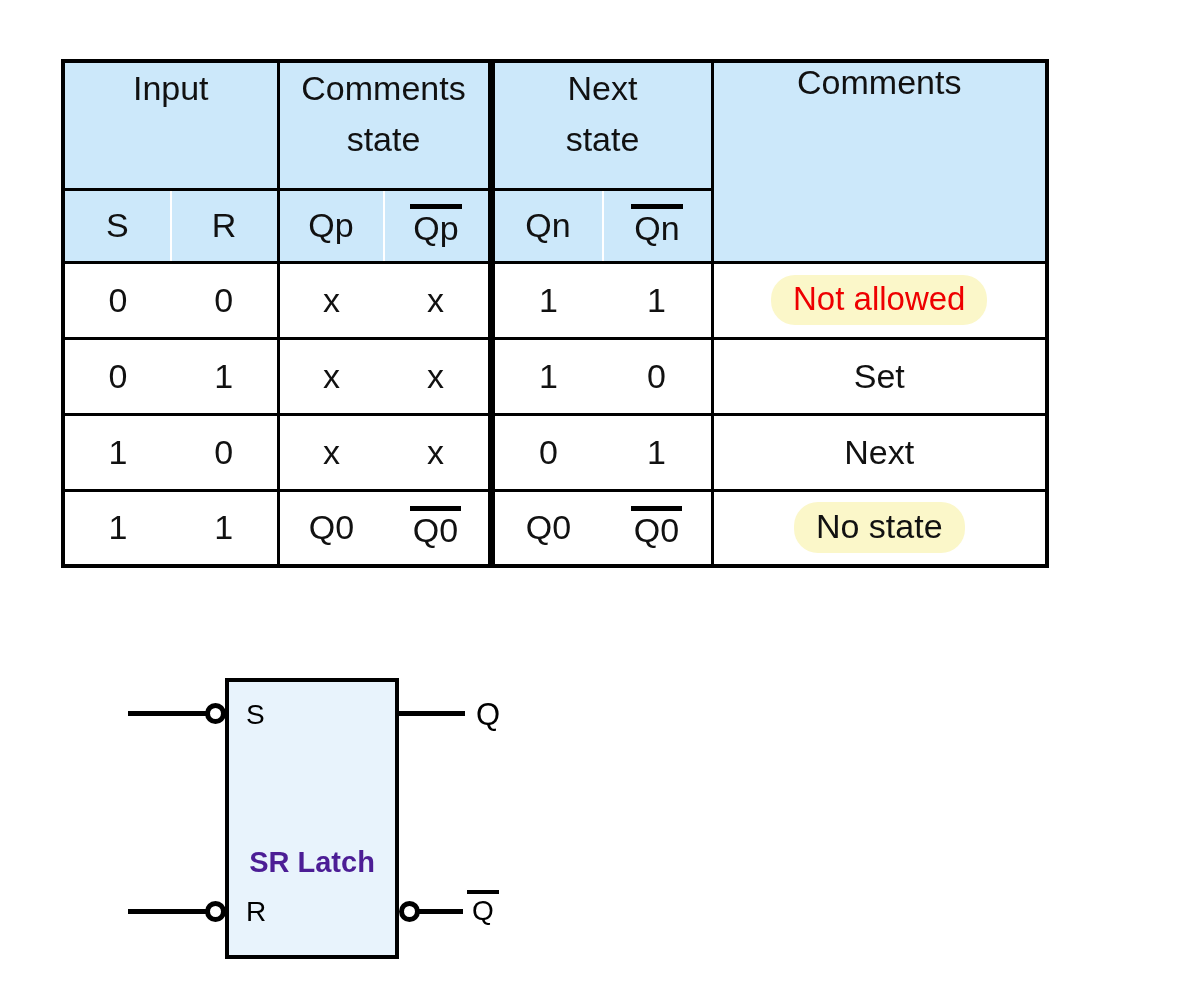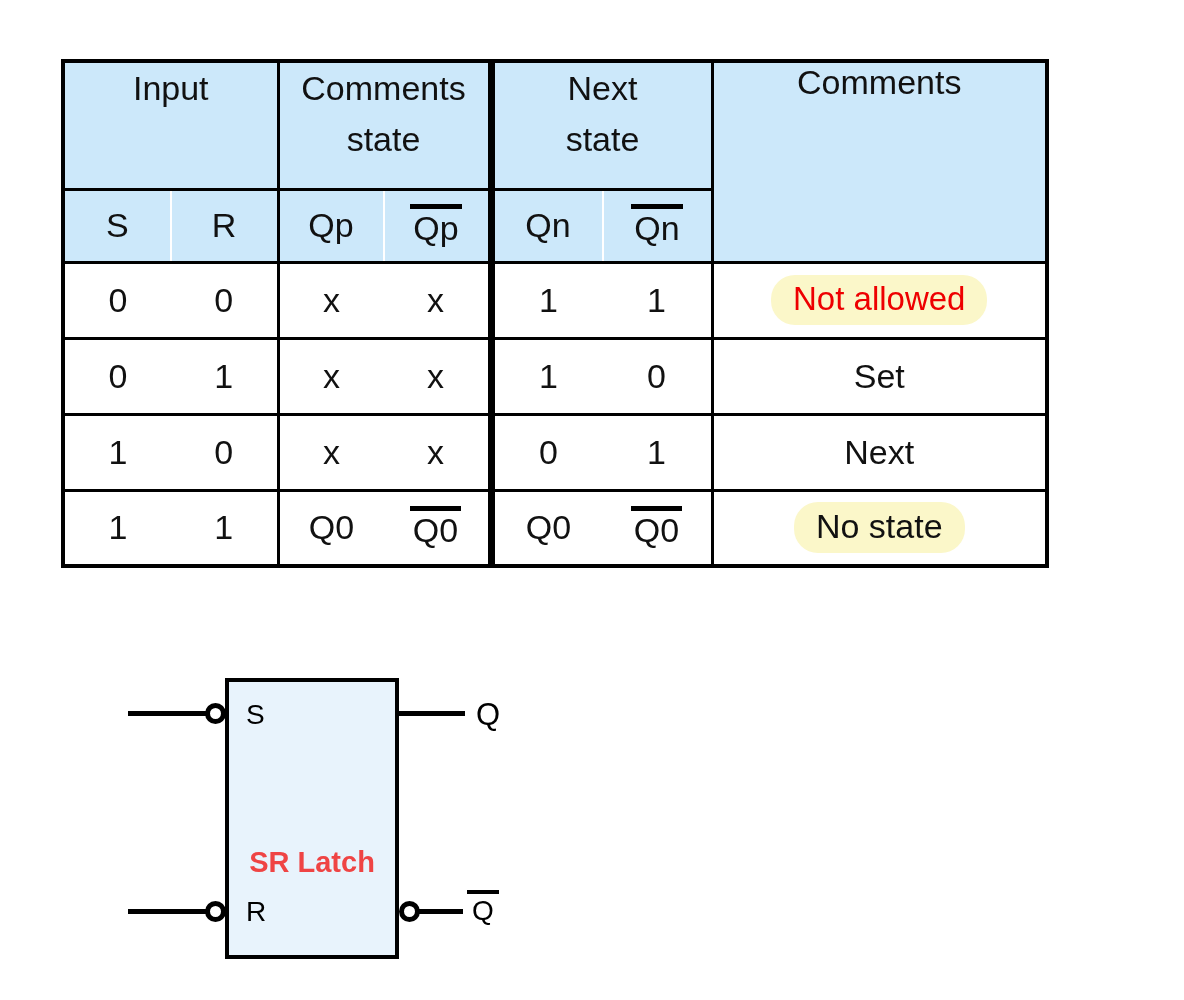--- a/index.html
+++ b/index.html
@@ -70,21 +70,21 @@
   .bubble{
     position:absolute;width:21px;height:21px;
     border:5px solid var(--line_black);
     border-radius:50%;
     background:#ffffff;
   }
   .pin-label{position:absolute;font-size:28px;color:#000;}
   .out-label{position:absolute;font-size:31px;color:#000;}
   .latch-title{
     position:absolute;left:229px;top:846px;width:166px;
-    text-align:center;font-weight:bold;font-size:29px;color:#ef4444;
+    text-align:center;font-weight:bold;font-size:29px;color:#4c1d95;
   }
   .bar2{
     display:inline-block;
     border-top:4px solid var(--line_black);
     padding:3px 5px 0 5px;
     line-height:1.0;
   }
 </style>
 </head>
 <body>

